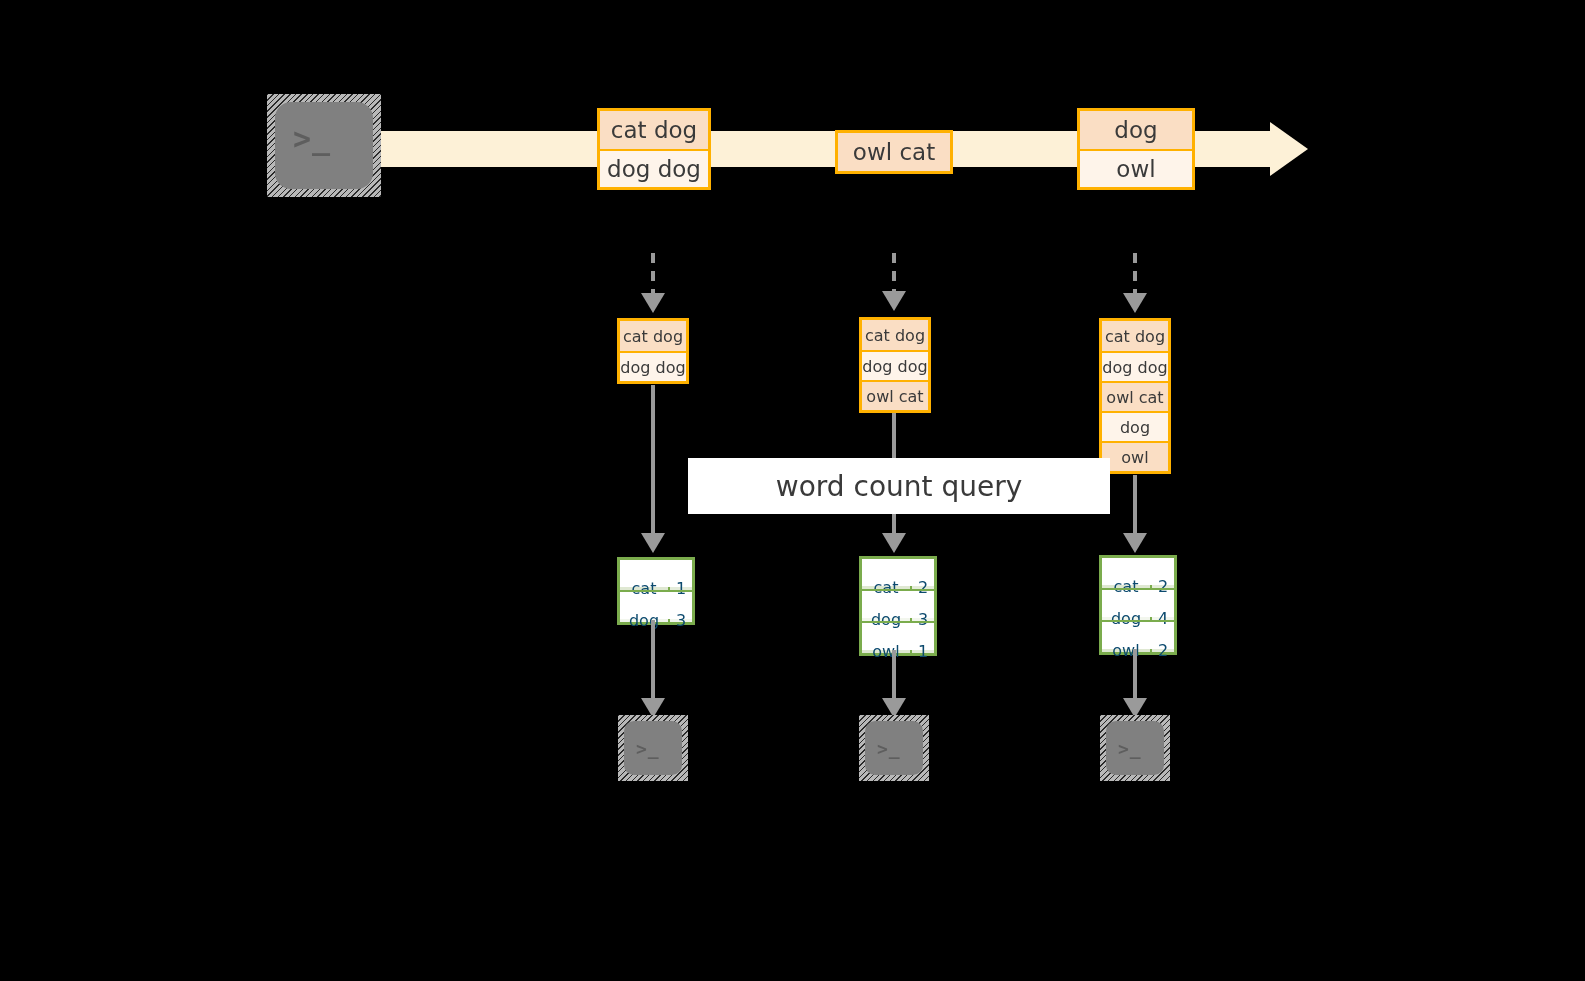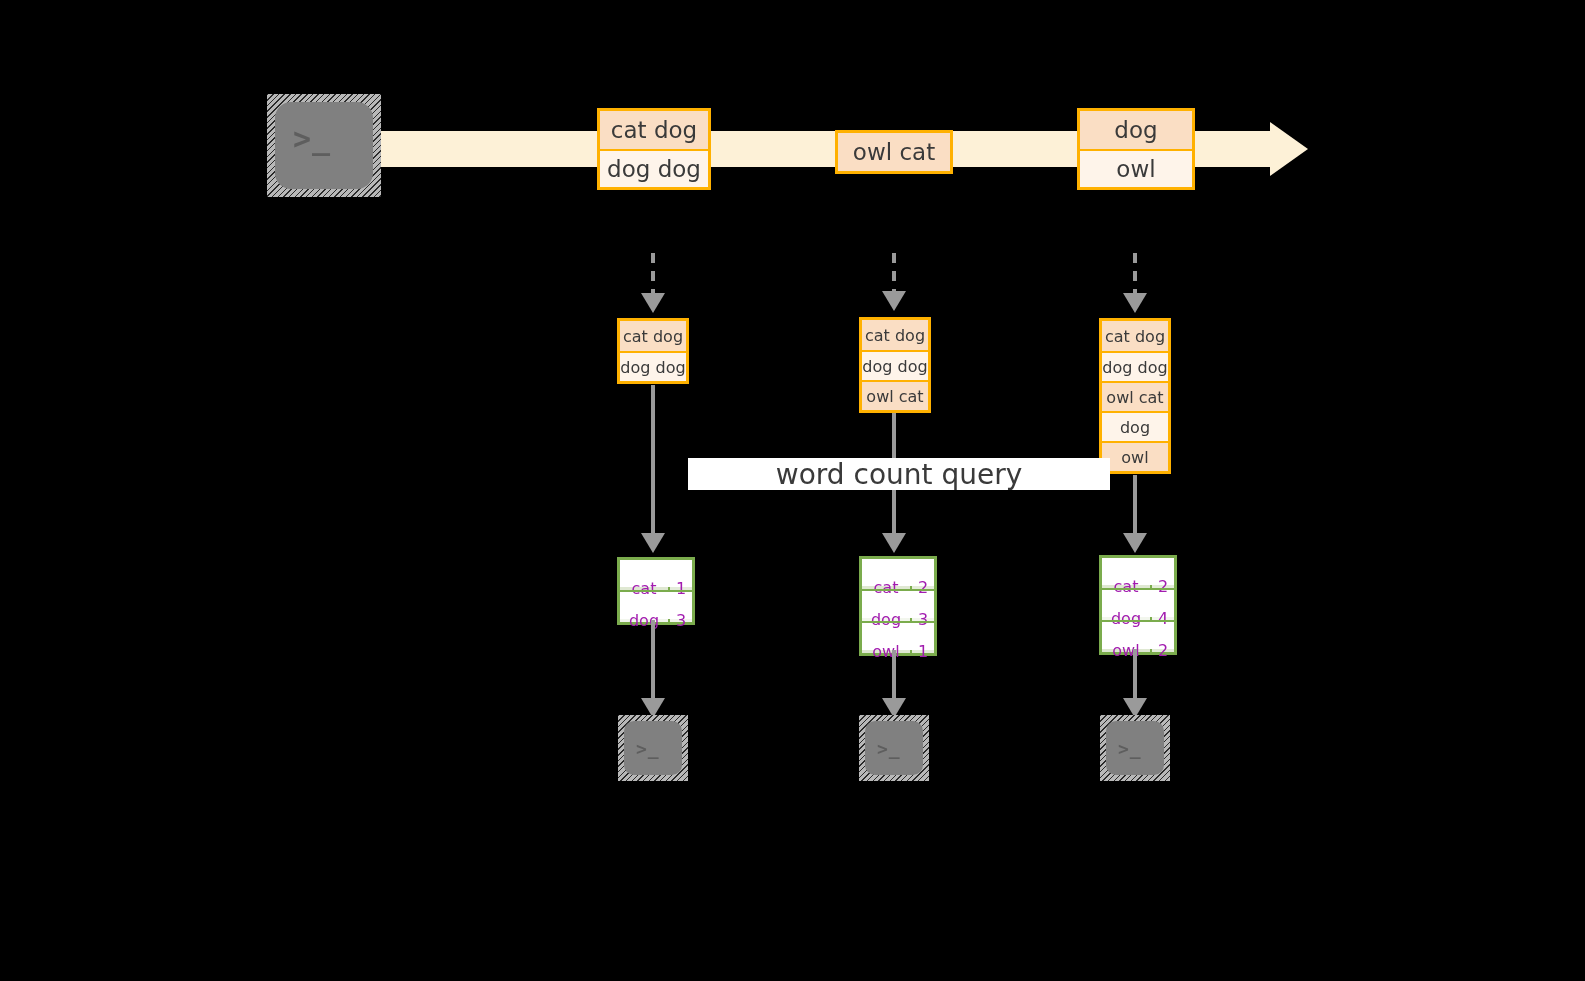--- a/index.html
+++ b/index.html
@@ -114,21 +114,21 @@
     display: flex;
     height: 30px;
   }
   .gtable .grow + .grow { border-top: 2px solid #7BAC4D; }
   .gtable .gcell {
     box-sizing: border-box;
     display: flex;
     align-items: center;
     justify-content: center;
     font-size: 16px;
-    color: #a21caf;
+    color: #0c4a6e;
     white-space: nowrap;
     margin-top: 27px;
   }
   .gtable .gcell.word  { width: 48px; }
   .gtable .gcell.count { width: 24px; border-left: 2px solid #7BAC4D; }
   .gtable .grow.dark  .gcell.word  { background: #DFE8D2; }
   .gtable .grow.dark  .gcell.count { background: #E4ECDA; }
   .gtable .grow.light .gcell.word  { background: #F2F6ED; }
   .gtable .grow.light .gcell.count { background: #F2F6ED; }
 
@@ -151,21 +151,21 @@
     border-right: 12px solid transparent;
     border-top: 20px solid #9A9A9A;
   }
 
   
   .query-banner {
     position: absolute;
     left: 688px;
     top: 458px;
     width: 422px;
-    height: 32px;
+    height: 56px;
     background: #FFFFFF;
     display: flex;
     align-items: center;
     justify-content: center;
     font-size: 28px;
     color: #3a3a3a;
     white-space: nowrap;
   }
 </style>
 </head>

